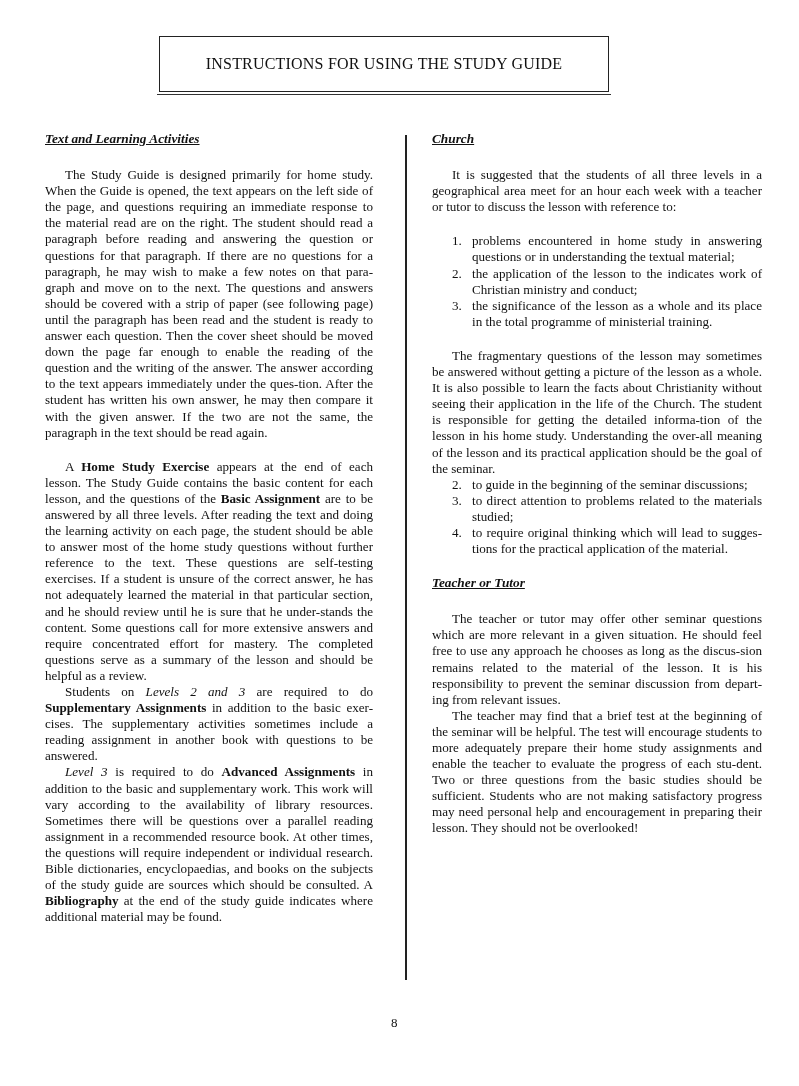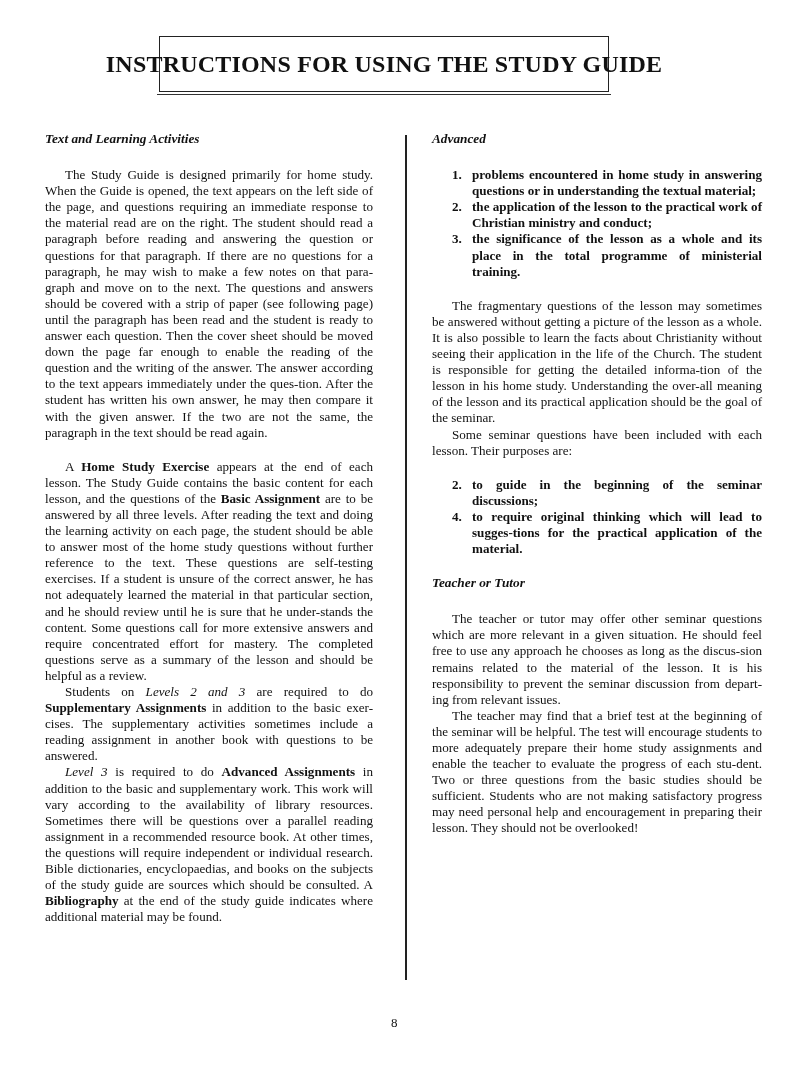--- a/index.html
+++ b/index.html
@@ -12,32 +12,32 @@
     position: absolute; left: 159px; top: 36px; width: 450px; height: 56px;
     border: 1.5px solid #222;
     box-sizing: border-box;
     display: flex; align-items: center; justify-content: center;
   }
   .title-box::after {
     content: ""; position: absolute; left: -3px; right: -3px; bottom: -4px;
     border-bottom: 1.5px solid #333;
   }
   .title-text {
-    font-weight: bold; font-size: 24px; letter-spacing: 0.2px; white-space: nowrap;
+    font-weight: normal; font-size: 16px; letter-spacing: 0.2px; white-space: nowrap;
   }
   .col { position: absolute; font-size: 13.1px; line-height: 16.1px; text-align: justify; }
   .col-left { left: 45px; top: 131px; width: 328px; }
   .col-right { left: 432px; top: 131px; width: 330px; }
   .divider { position: absolute; left: 405px; top: 135px; width: 1.5px; height: 845px; background: #222; }
   h3 {
-    font-style: italic; font-weight: bold; font-size: 13.3px; margin: 0 0 20px 0;
+    font-style: italic; font-weight: bold; font-size: 13.3px; margin: 0 0 20px 0; text-decoration: underline;
   }
   p { margin: 0; text-indent: 20px; }
   p.gap { margin-bottom: 18px; }
-  ol { margin: 0 0 18px 0; padding: 0; list-style: none; font-weight: bold; }
+  ol { margin: 0 0 18px 0; padding: 0; list-style: none; }
   ol li { position: relative; padding-left: 40px; text-indent: -20px; }
   ol li .num { display: inline-block; width: 20px; text-indent: 0; }
   .list1 { margin-top: 0; }
   .page-num { position: absolute; left: 391px; top: 1015px; font-size: 13px; }
   b { font-weight: bold; }
   i { }
 </style>
 </head>
 <body>
 
@@ -50,30 +50,31 @@
   <p class="gap">The Study Guide is designed primarily for home study. When the Guide is opened, the text appears on the left side of the page, and questions requiring an immediate response to the material read are on the right. The student should read a paragraph before reading and answering the question or questions for that paragraph. If there are no questions for a paragraph, he may wish to make a few notes on that para-graph and move on to the next. The questions and answers should be covered with a strip of paper (see following page) until the paragraph has been read and the student is ready to answer each question. Then the cover sheet should be moved down the page far enough to enable the reading of the question and the writing of the answer. The answer according to the text appears immediately under the ques-tion. After the student has written his own answer, he may then compare it with the given answer. If the two are not the same, the paragraph in the text should be read again.</p>
 
   <p><span>A </span><b>Home Study Exercise</b><span> appears at the end of each lesson. The Study Guide contains the basic content for each lesson, and the questions of the </span><b>Basic Assignment</b><span> are to be answered by all three levels. After reading the text and doing the learning activity on each page, the student should be able to answer most of the home study questions without further reference to the text. These questions are self-testing exercises. If a student is unsure of the correct answer, he has not adequately learned the material in that particular section, and he should review until he is sure that he under-stands the content. Some questions call for more extensive answers and require concentrated effort for mastery. The completed questions serve as a summary of the lesson and should be helpful as a review.</span></p>
   <p><span>Students on </span><i>Levels 2 and 3</i><span> are required to do </span><b>Supplementary Assignments</b><span> in addition to the basic exer-cises. The supplementary activities sometimes include a reading assignment in another book with questions to be answered.</span></p>
   <p><i>Level 3</i><span> is required to do </span><b>Advanced Assignments</b><span> in addition to the basic and supplementary work. This work will vary according to the availability of library resources. Sometimes there will be questions over a parallel reading assignment in a recommended resource book. At other times, the questions will require independent or individual research. Bible dictionaries, encyclopaedias, and books on the subjects of the study guide are sources which should be consulted. A </span><b>Bibliography</b><span> at the end of the study guide indicates where additional material may be found.</span></p>
 </div>
 
 <div class="divider"></div>
 
 <div class="col col-right">
-  <h3>Advanced</h3>
+  <h3>Church</h3>
+  <p class="gap">It is suggested that the students of all three levels in a geographical area meet for an hour each week with a teacher or tutor to discuss the lesson with reference to:</p>
   <ol class="list1">
     <li><span class="num">1.</span><span>problems encountered in home study in answering questions or in understanding the textual material;</span></li>
-    <li><span class="num">2.</span><span>the application of the lesson to the practical work of Christian ministry and conduct;</span></li>
+    <li><span class="num">2.</span><span>the application of the lesson to the indicates work of Christian ministry and conduct;</span></li>
     <li><span class="num">3.</span><span>the significance of the lesson as a whole and its place in the total programme of ministerial training.</span></li>
   </ol>
   <p>The fragmentary questions of the lesson may sometimes be answered without getting a picture of the lesson as a whole. It is also possible to learn the facts about Christianity without seeing their application in the life of the Church. The student is responsible for getting the detailed informa-tion of the lesson in his home study. Understanding the over-all meaning of the lesson and its practical application should be the goal of the seminar.</p>
-  <p class="gap">Some seminar questions have been included with each lesson. Their purposes are:</p>
   <ol>
     <li><span class="num">2.</span><span>to guide in the beginning of the seminar discussions;</span></li>
+    <li><span class="num">3.</span><span>to direct attention to problems related to the materials studied;</span></li>
     <li><span class="num">4.</span><span>to require original thinking which will lead to sugges-tions for the practical application of the material.</span></li>
   </ol>
 
   <h3>Teacher or Tutor</h3>
   <p>The teacher or tutor may offer other seminar questions which are more relevant in a given situation. He should feel free to use any approach he chooses as long as the discus-sion remains related to the material of the lesson. It is his responsibility to prevent the seminar discussion from depart-ing from relevant issues.</p>
   <p>The teacher may find that a brief test at the beginning of the seminar will be helpful. The test will encourage students to more adequately prepare their home study assignments and enable the teacher to evaluate the progress of each stu-dent. Two or three questions from the basic studies should be sufficient. Students who are not making satisfactory progress may need personal help and encouragement in preparing their lesson. They should not be overlooked!</p>
 </div>
 
 <div class="page-num">8</div>
 

